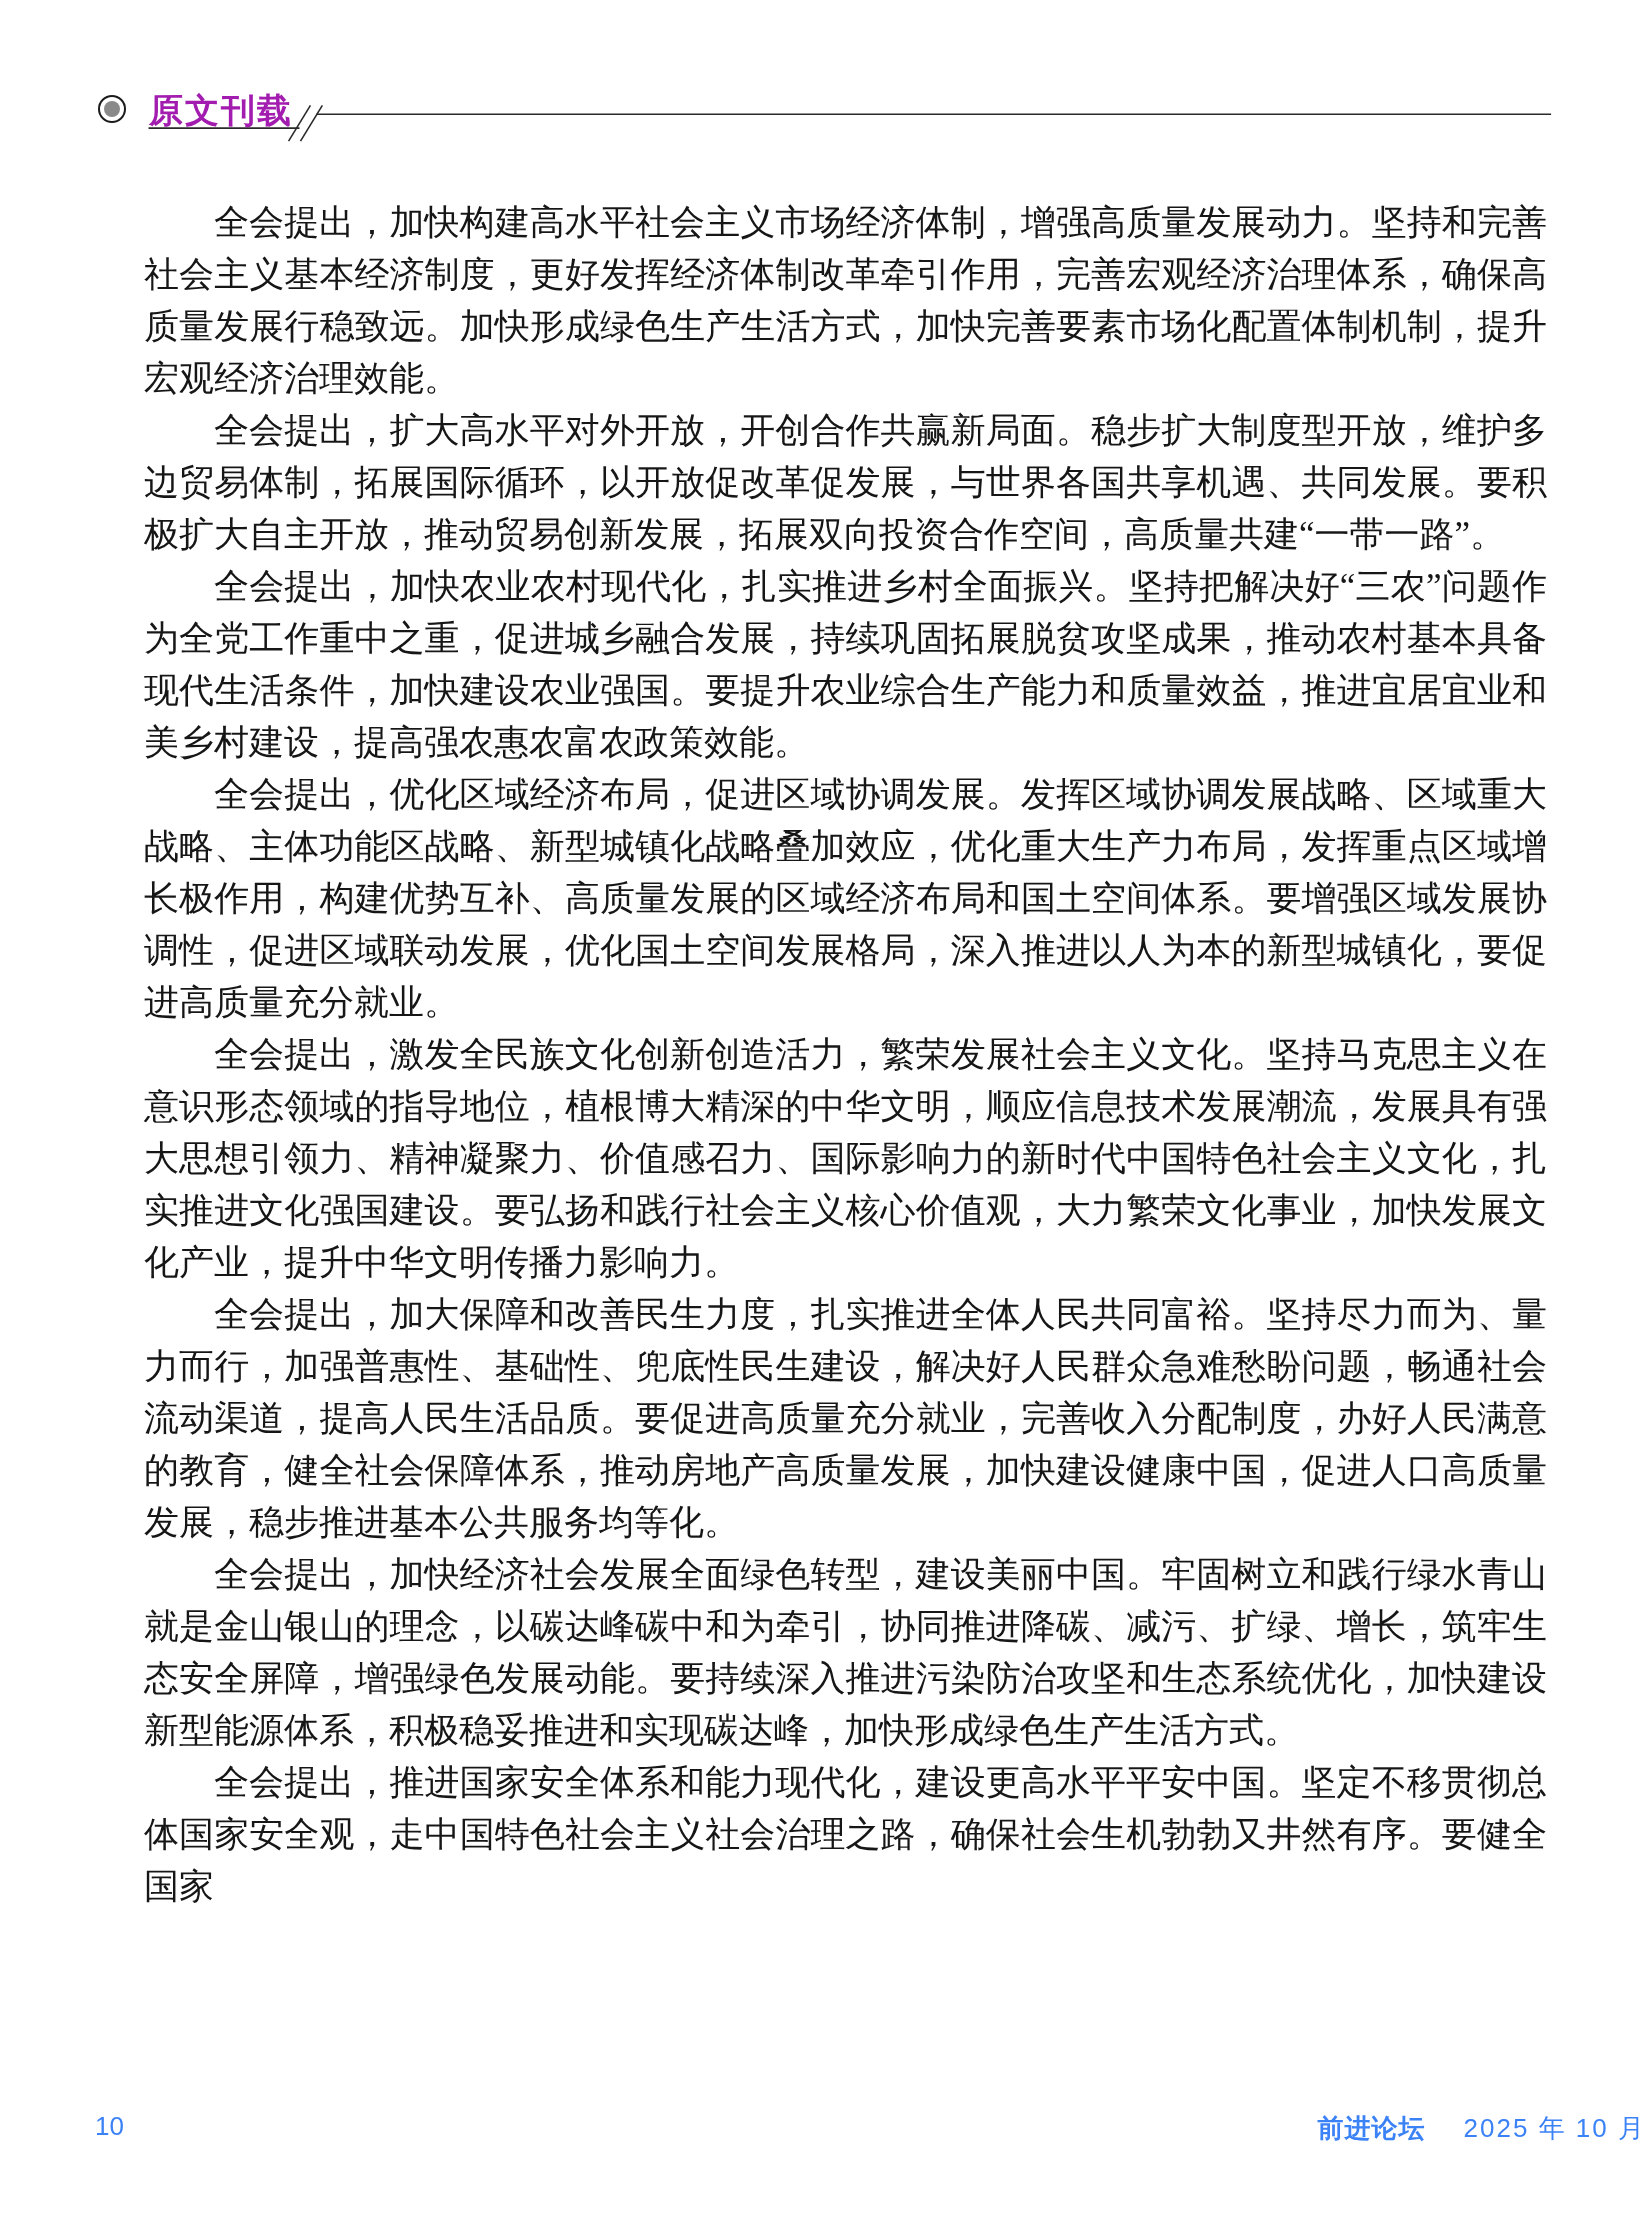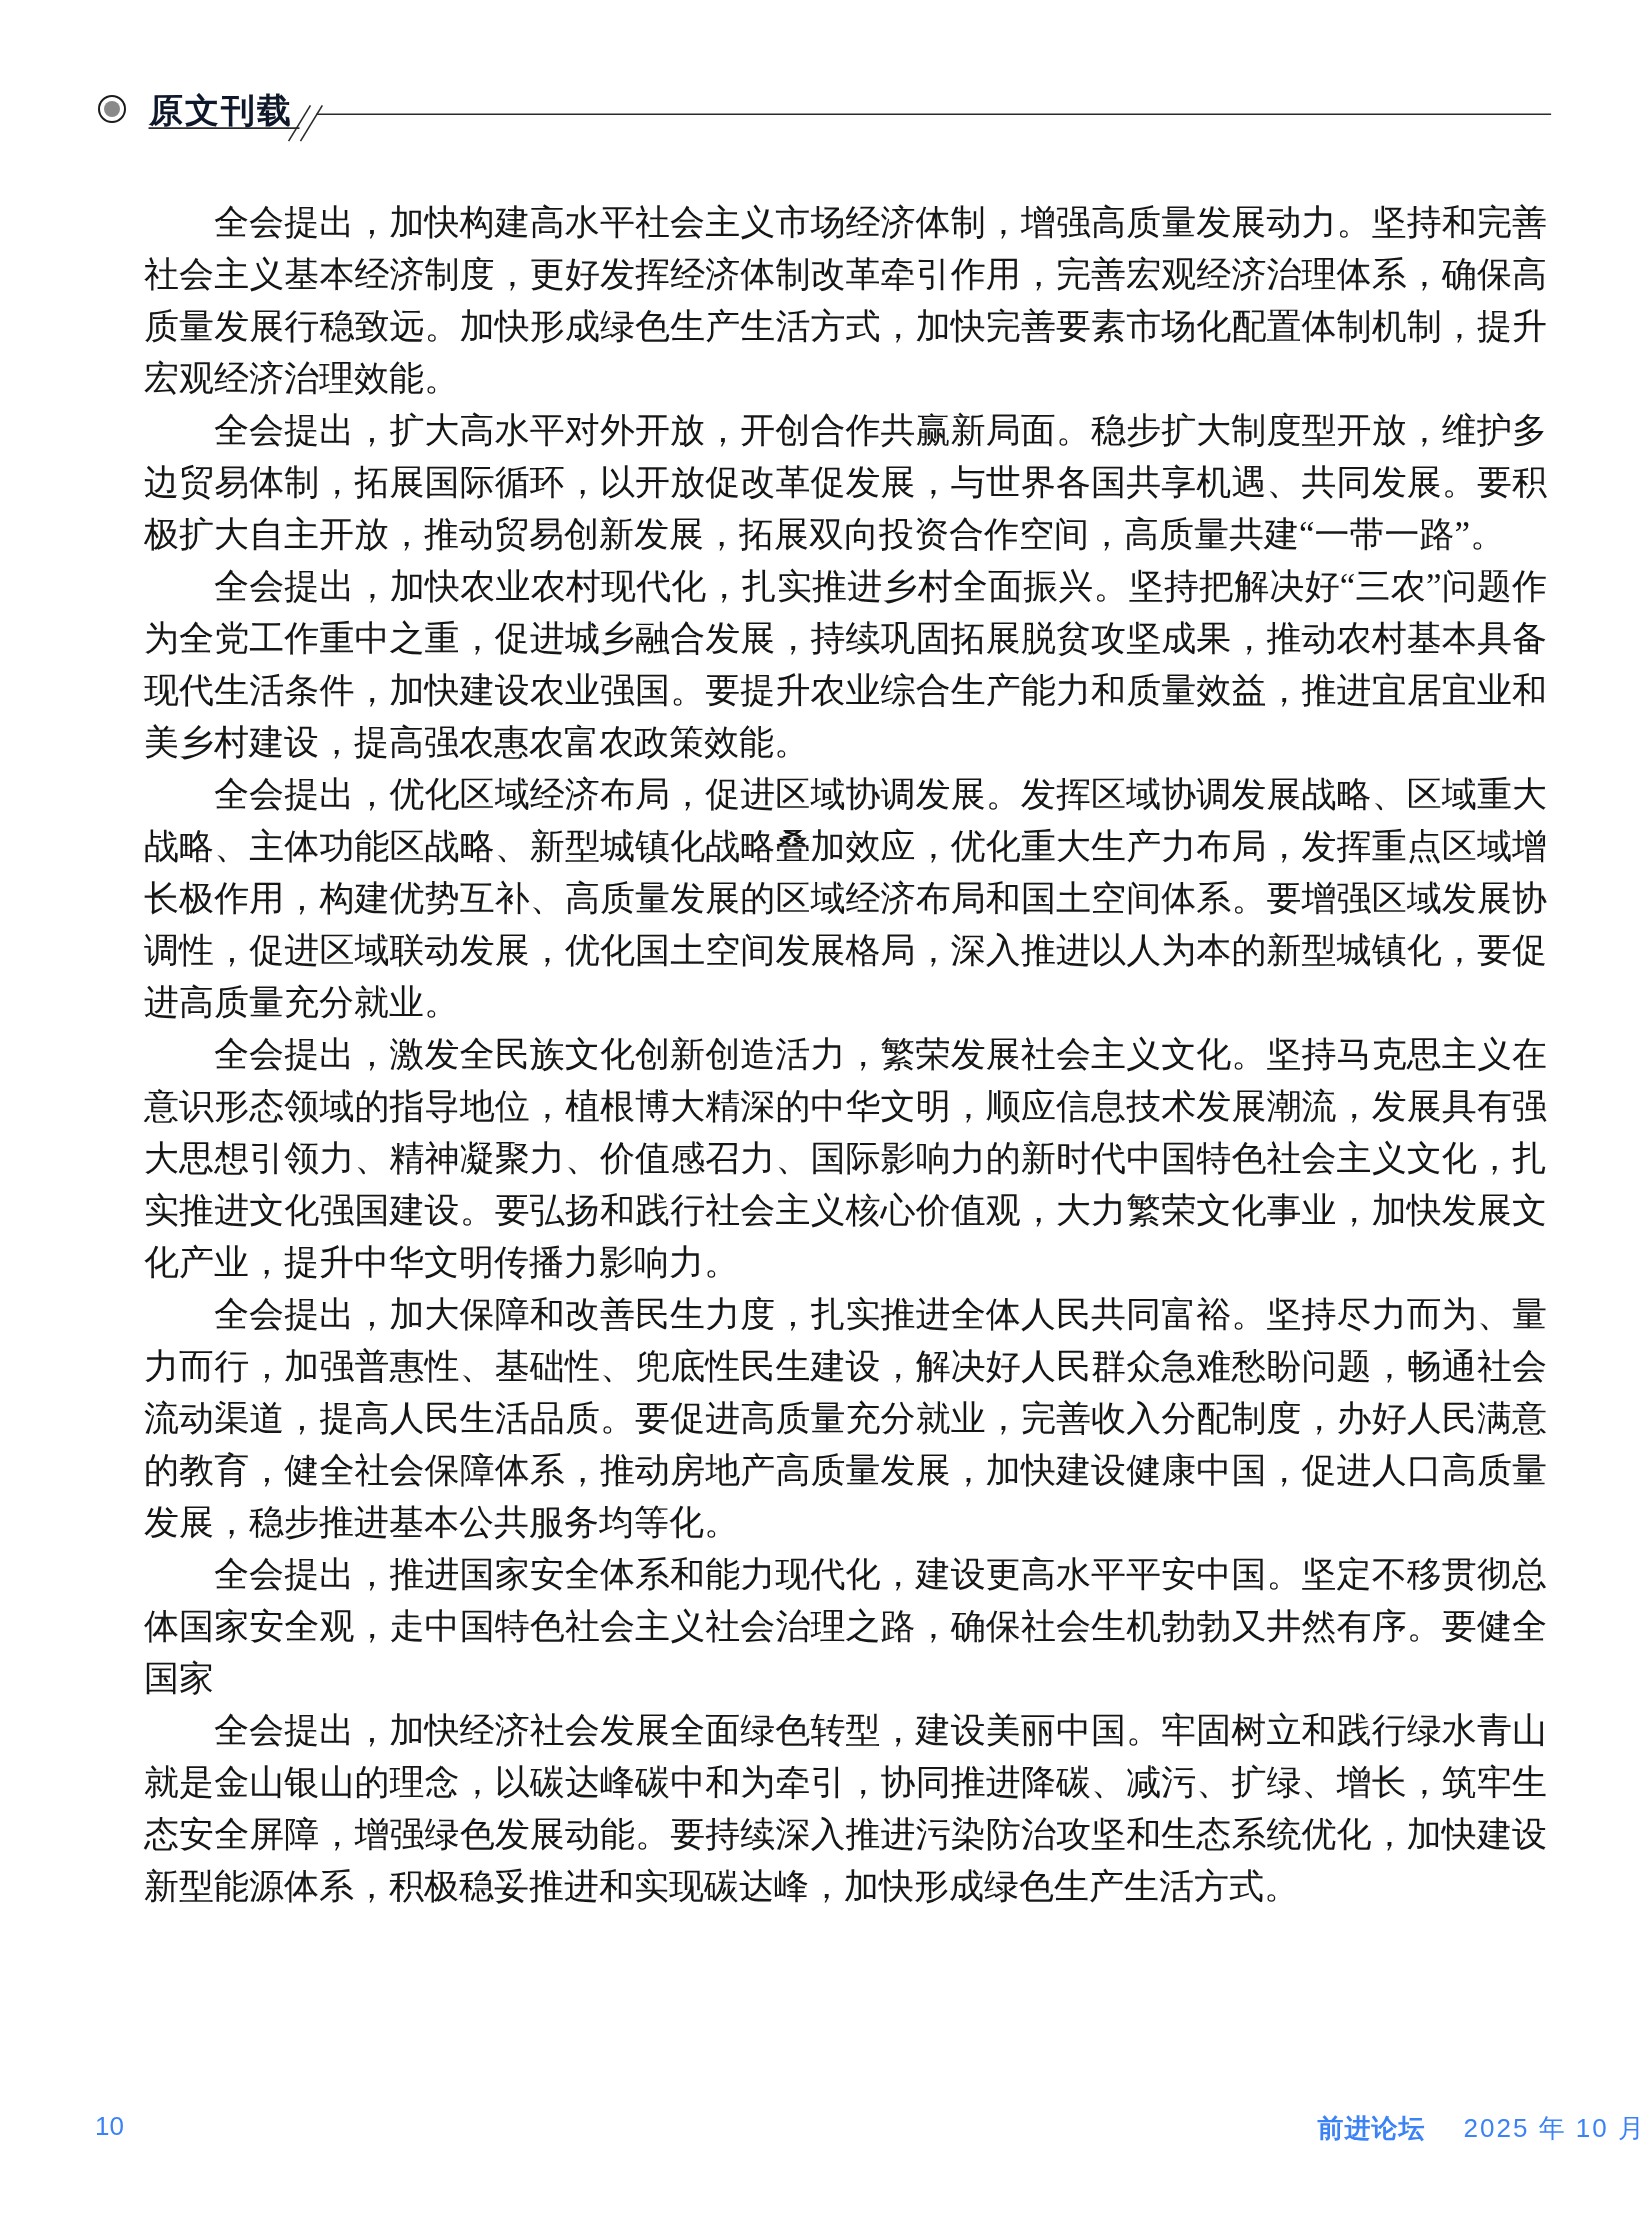--- a/index.html
+++ b/index.html
@@ -37,21 +37,21 @@
     border-radius: 50%;
     background: #8a8a8a;
   }
   .header-title {
     position: absolute;
     left: 149px; top: 88px;
     font-family: "Liberation Sans", "DejaVu Sans", sans-serif;
     font-weight: bold;
     font-size: 34px;
     letter-spacing: 2px;
-    color: #0f172a;
+    color: #a21caf;
     white-space: nowrap;
   }
   .header-rule-svg {
     position: absolute;
     left: 0; top: 0;
     width: 1646px; height: 149px;
     display: block;
   }
 
   
@@ -117,22 +117,22 @@
     <div class="header-title">原文刊载</div>
   </header>
 
   <main class="article-body">
     <p>全会提出，加快构建高水平社会主义市场经济体制，增强高质量发展动力。坚持和完善社会主义基本经济制度，更好发挥经济体制改革牵引作用，完善宏观经济治理体系，确保高质量发展行稳致远。加快形成绿色生产生活方式，加快完善要素市场化配置体制机制，提升宏观经济治理效能。</p>
     <p>全会提出，扩大高水平对外开放，开创合作共赢新局面。稳步扩大制度型开放，维护多边贸易体制，拓展国际循环，以开放促改革促发展，与世界各国共享机遇、共同发展。要积极扩大自主开放，推动贸易创新发展，拓展双向投资合作空间，高质量共建“一带一路”。</p>
     <p>全会提出，加快农业农村现代化，扎实推进乡村全面振兴。坚持把解决好“三农”问题作为全党工作重中之重，促进城乡融合发展，持续巩固拓展脱贫攻坚成果，推动农村基本具备现代生活条件，加快建设农业强国。要提升农业综合生产能力和质量效益，推进宜居宜业和美乡村建设，提高强农惠农富农政策效能。</p>
     <p>全会提出，优化区域经济布局，促进区域协调发展。发挥区域协调发展战略、区域重大战略、主体功能区战略、新型城镇化战略叠加效应，优化重大生产力布局，发挥重点区域增长极作用，构建优势互补、高质量发展的区域经济布局和国土空间体系。要增强区域发展协调性，促进区域联动发展，优化国土空间发展格局，深入推进以人为本的新型城镇化，要促进高质量充分就业。</p>
     <p>全会提出，激发全民族文化创新创造活力，繁荣发展社会主义文化。坚持马克思主义在意识形态领域的指导地位，植根博大精深的中华文明，顺应信息技术发展潮流，发展具有强大思想引领力、精神凝聚力、价值感召力、国际影响力的新时代中国特色社会主义文化，扎实推进文化强国建设。要弘扬和践行社会主义核心价值观，大力繁荣文化事业，加快发展文化产业，提升中华文明传播力影响力。</p>
     <p>全会提出，加大保障和改善民生力度，扎实推进全体人民共同富裕。坚持尽力而为、量力而行，加强普惠性、基础性、兜底性民生建设，解决好人民群众急难愁盼问题，畅通社会流动渠道，提高人民生活品质。要促进高质量充分就业，完善收入分配制度，办好人民满意的教育，健全社会保障体系，推动房地产高质量发展，加快建设健康中国，促进人口高质量发展，稳步推进基本公共服务均等化。</p>
+    <p>全会提出，加快经济社会发展全面绿色转型，建设美丽中国。牢固树立和践行绿水青山就是金山银山的理念，以碳达峰碳中和为牵引，协同推进降碳、减污、扩绿、增长，筑牢生态安全屏障，增强绿色发展动能。要持续深入推进污染防治攻坚和生态系统优化，加快建设新型能源体系，积极稳妥推进和实现碳达峰，加快形成绿色生产生活方式。</p>
     <p>全会提出，推进国家安全体系和能力现代化，建设更高水平平安中国。坚定不移贯彻总体国家安全观，走中国特色社会主义社会治理之路，确保社会生机勃勃又井然有序。要健全国家</p>
-    <p>全会提出，加快经济社会发展全面绿色转型，建设美丽中国。牢固树立和践行绿水青山就是金山银山的理念，以碳达峰碳中和为牵引，协同推进降碳、减污、扩绿、增长，筑牢生态安全屏障，增强绿色发展动能。要持续深入推进污染防治攻坚和生态系统优化，加快建设新型能源体系，积极稳妥推进和实现碳达峰，加快形成绿色生产生活方式。</p>
   </main>
 
   <footer class="page-footer">
     <span class="footer-page-number">10</span>
     <div class="footer-center">
       <span class="footer-journal">前进论坛</span><span class="footer-date">2025 年 10 月</span>
     </div>
   </footer>
 
 </div>

